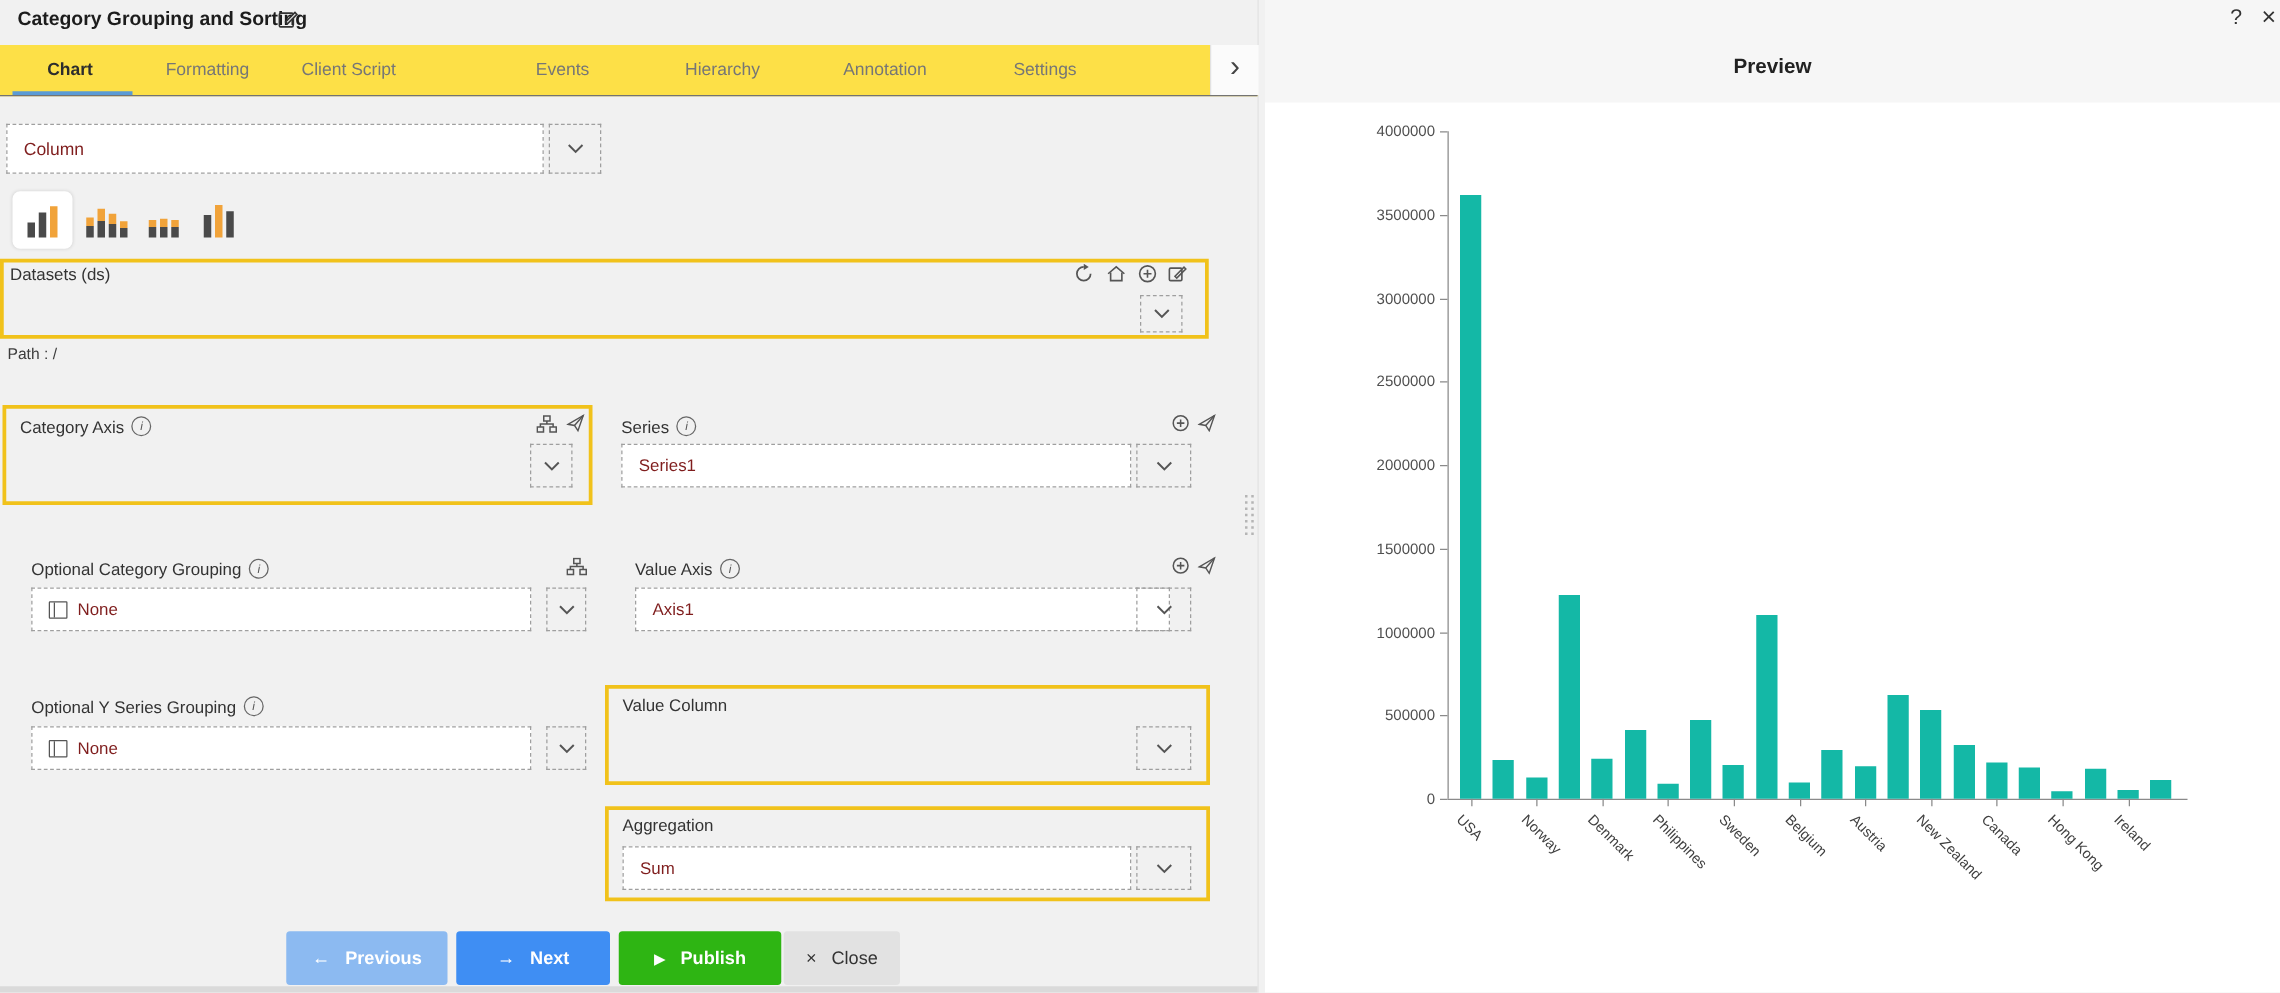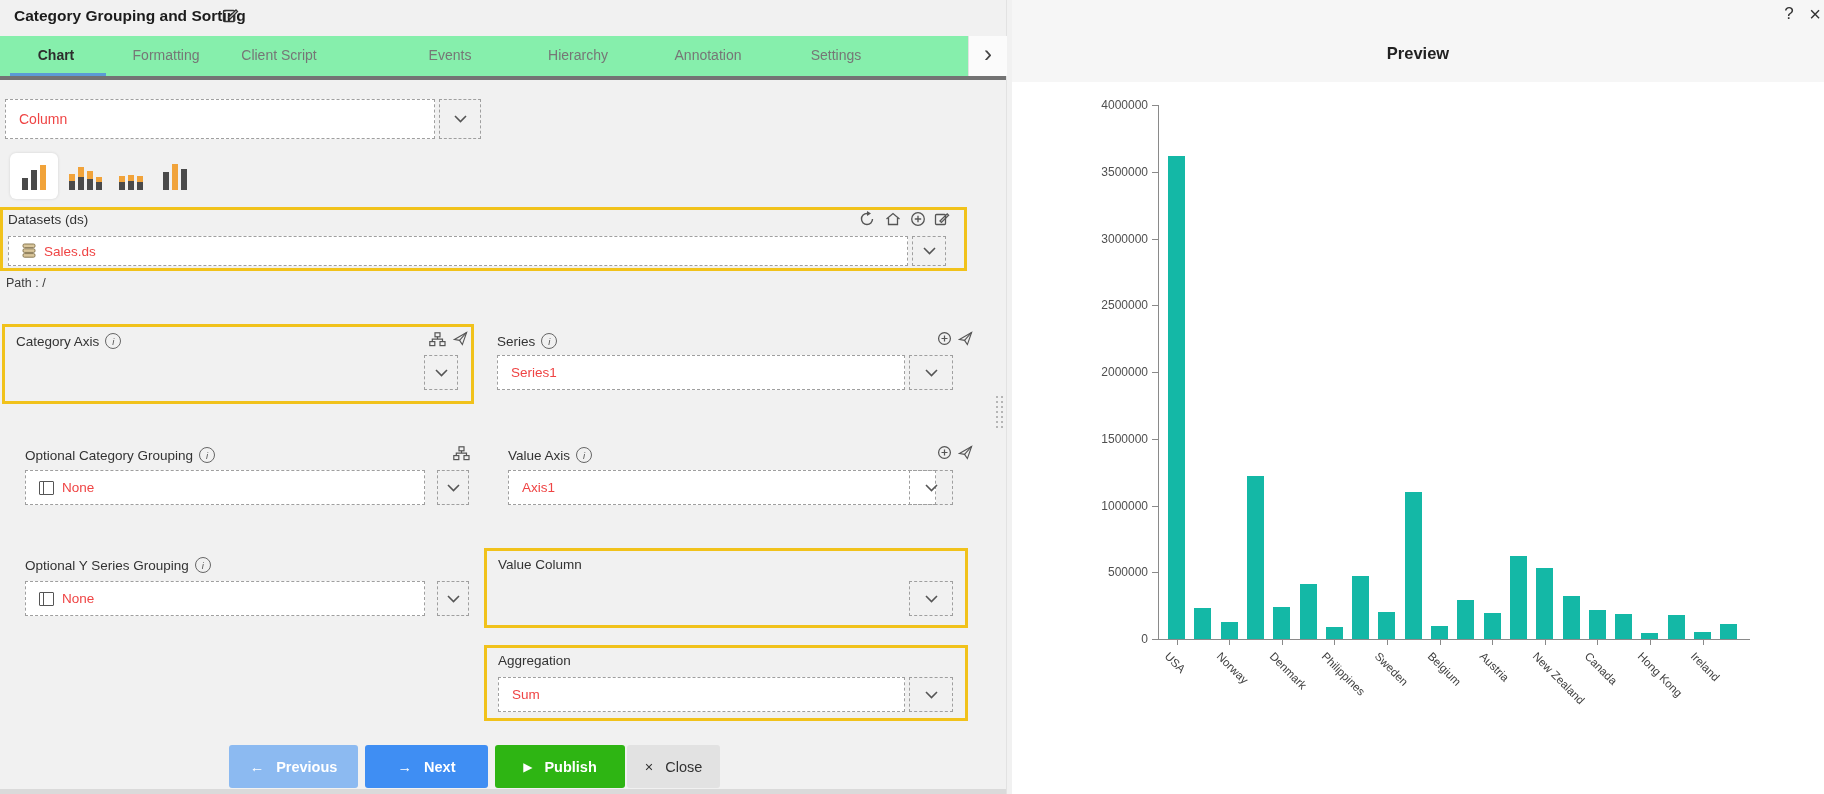--- a/index.html
+++ b/index.html
@@ -1,25 +1,25 @@
 <!DOCTYPE html>
 <html><head>
 <meta charset="utf-8">
 <style>
   html,body{margin:0;padding:0;width:1824px;height:794px;overflow:hidden;
     font-family:"Liberation Sans","DejaVu Sans",sans-serif;background:#f1f1f1;}
   .abs{position:absolute;}
   #left-panel{position:absolute;left:0;top:0;width:1006px;height:794px;background:#f1f1f1;border-right:1px solid #e2e2e2;}
   .win-title{position:absolute;left:14px;top:7px;font-size:15.5px;font-weight:bold;color:#1c1c1c;}
-  .tabstrip{position:absolute;left:0;top:36px;width:1006px;height:40px;background:#86efac;border-bottom:4px solid #737373;}
+  .tabstrip{position:absolute;left:0;top:36px;width:1006px;height:40px;background:#fde047;border-bottom:1px solid #737373;}
   .tab{position:absolute;top:11px;transform:translateX(-50%);font-size:14px;color:#767676;cursor:pointer;white-space:nowrap;}
   .tab.active{color:#2d2d2d;font-weight:600;}
   .tab-underline{position:absolute;left:10px;top:73px;width:96px;height:3px;background:#5b9bd5;}
   .tab-overflow{position:absolute;left:968px;top:36px;width:38px;height:40px;background:#fbfbfb;border-left:1px solid #e2e2e2;text-align:center;line-height:36px;font-size:24px;color:#444;cursor:pointer;}
-  .combo{position:absolute;background:#fff;border:1px dashed #9f9f9f;display:flex;align-items:center;gap:8px;padding-left:13px;box-sizing:border-box;font-size:13.5px;color:#ef4444;}
+  .combo{position:absolute;background:#fff;border:1px dashed #9f9f9f;display:flex;align-items:center;gap:8px;padding-left:13px;box-sizing:border-box;font-size:13.5px;color:#7f1d1d;}
   .combo-arrow{position:absolute;border:1px dashed #9f9f9f;box-sizing:border-box;display:flex;align-items:center;justify-content:center;background:transparent;cursor:pointer;}
   .ylw{position:absolute;border:3px solid #f1c21b;box-sizing:border-box;background:transparent;pointer-events:none;}
   .flabel{position:absolute;font-size:13.5px;color:#333;display:flex;align-items:center;gap:6px;white-space:nowrap;}
   .info{display:inline-flex;align-items:center;justify-content:center;width:14px;height:14px;border:1px solid #666;border-radius:50%;font-size:9.5px;color:#555;font-style:italic;}
   .col-icon{position:relative;display:inline-block;width:13px;height:12px;border:1.5px solid #555;border-radius:1px;flex:none;}
   .col-icon::before{content:"";position:absolute;left:3px;top:0;bottom:0;border-left:1.5px solid #555;}
   .hicon{position:absolute;width:18px;height:18px;display:flex;align-items:center;justify-content:center;cursor:pointer;}
   .btn{position:absolute;top:745px;height:43px;border:none;border-radius:3px;font-size:14.5px;font-weight:600;display:flex;align-items:center;justify-content:center;gap:12px;cursor:pointer;font-family:inherit;}
   .ct-tile{position:absolute;top:153px;height:46px;display:flex;align-items:flex-end;justify-content:center;gap:3px;padding-bottom:9px;box-sizing:border-box;cursor:pointer;}
   .ct-tile.selected{background:#fff;border-radius:6px;box-shadow:0 0 3px rgba(0,0,0,.12);}
@@ -120,30 +120,20 @@
         <circle cx="8" cy="8" r="6.3"></circle>
         <path d="M8 4.8 V11.2 M4.8 8 H11.2"></path>
       </svg>
   </span>
   <span class="hicon" style="left:933px;top:210px;">
     <svg width="16" height="16" viewBox="0 0 16 16" fill="none" stroke="#555" stroke-width="1.3">
         <rect x="1.5" y="3.5" width="10" height="10" rx="1"></rect>
         <path d="M6 10 L13.2 2.8 L14.6 4.2 L7.4 11.4 Z"></path>
       </svg>
   </span>
-  <div class="combo" style="left:8px;top:236px;width:900px;height:30px;">
-    <svg width="14" height="16" viewBox="0 0 14 16">
-        <g fill="#d9c69b" stroke="#8a7a55" stroke-width="1">
-          <rect x="1" y="1" width="12" height="3.6" rx="1.4"></rect>
-          <rect x="1" y="5.8" width="12" height="3.6" rx="1.4"></rect>
-          <rect x="1" y="10.6" width="12" height="3.6" rx="1.4"></rect>
-        </g>
-      </svg>
-    <span>Sales.ds</span>
-  </div>
   <div class="combo-arrow" style="left:912px;top:236px;width:34px;height:30px;">
     <svg width="13" height="8" viewBox="0 0 13 8" fill="none" stroke="#555" stroke-width="1.6">
         <path d="M1 1 L6.5 6.5 L12 1"></path>
       </svg>
   </div>
   <div class="path-label">Path : /</div>
 
   <div class="ylw" style="left:2px;top:324px;width:472px;height:80px;"></div>
   <div class="flabel" style="left:16px;top:333px;">
     <span>Category Axis</span>

